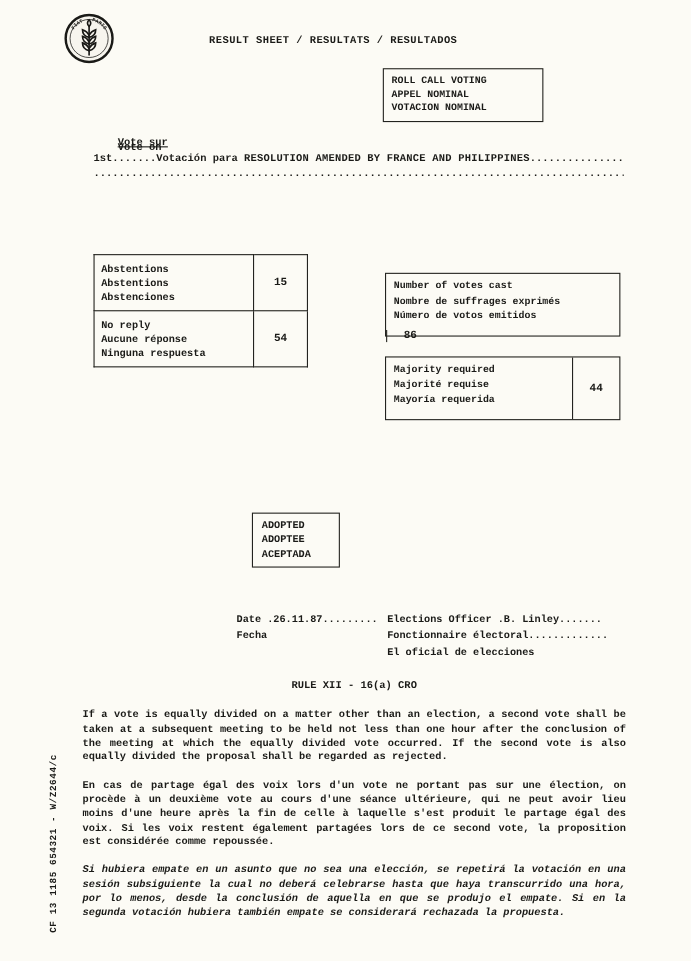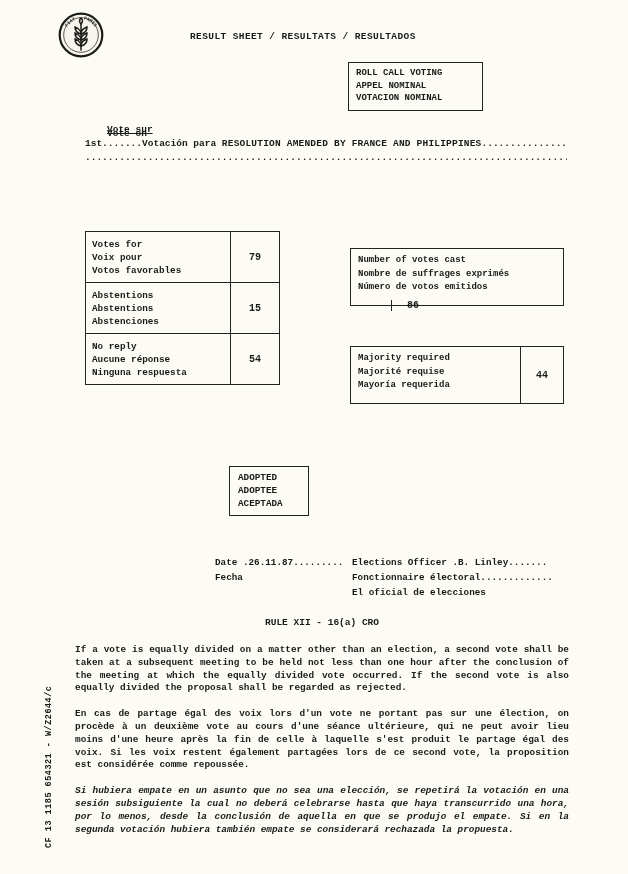--- a/index.html
+++ b/index.html
@@ -12,21 +12,21 @@
     font-weight:700;
     color:#1a1a17;
   }
   .abs { position:absolute; }
 
   .doc-title { left:190px; top:31px; font-size:9.5px; letter-spacing:0.4px; }
 
   .rollcall-box {
     left:348px; top:62px; width:112px;
     border:1.6px solid #23231f;
-    padding:4px 14px 5px 7px;
+    padding:4px 25px 5px 7px;
     font-size:9px; line-height:12.5px;
     background:#fcfbf5;
   }
 
   .voteon-label-en { left:107px; top:128px; font-size:9.5px; }
   .voteon-label-fr { left:107px; top:124px; font-size:9.5px;text-decoration:underline; }
   .voteon-line {
     left:85px; top:138px; width:482px;
     font-size:9.5px; white-space:nowrap; overflow:hidden;
   }
@@ -48,30 +48,29 @@
   table.results-table td.lbl { width:132px; padding:5px 6px; }
   table.results-table td.val { width:46px; text-align:center; font-size:10px; }
   table.results-table tr { height:51px; }
 
   .sum-box {
     position:absolute; left:350px; width:212px; height:56px;
     border:1.6px solid #23231f;
     display:flex; background:#fcfbf5;
   }
   .sum-box.box1 { top:248px;flex-direction:column; }
-  .sum-box.box2 { top:346px;gap:15px; }
+  .sum-box.box2 { top:324px;gap:15px; }
   .sum-labels {
     flex:1; padding:5px 7px;
     font-size:9px; line-height:13.5px;
   }
   .sum-val {
     width:42px; border-left:1.6px solid #23231f;
     display:flex; align-items:center; justify-content:center;
     font-size:10px;
-    margin-left:40px;
   }
 
   .outcome-box {
     left:229px; top:466px; width:62px;
     border:1.8px solid #23231f;
     padding:5px 8px;
     font-size:9.3px; line-height:12.8px;
     background:#fcfbf5;
   }
 
@@ -129,28 +128,20 @@
   <div class="abs voteon-label-fr">Vote sur</div>
   <div class="abs voteon-line">
     <span>1st</span><span>.......</span><span>Votación para</span>&nbsp;<span class="subject">RESOLUTION AMENDED BY FRANCE AND PHILIPPINES</span><span>....................................</span>
   </div>
   <div class="abs voteon-dotline">....................................................................................................</div>
 
   <table class="results-table">
     <tbody>
       <tr>
         <td class="lbl">
-          <div>Votes for</div>
-          <div>Voix pour</div>
-          <div>Votos favorables</div>
-        </td>
-        <td class="val">79</td>
-      </tr>
-      <tr>
-        <td class="lbl">
           <div>Abstentions</div>
           <div>Abstentions</div>
           <div>Abstenciones</div>
         </td>
         <td class="val">15</td>
       </tr>
       <tr>
         <td class="lbl">
           <div>No reply</div>
           <div>Aucune réponse</div>

